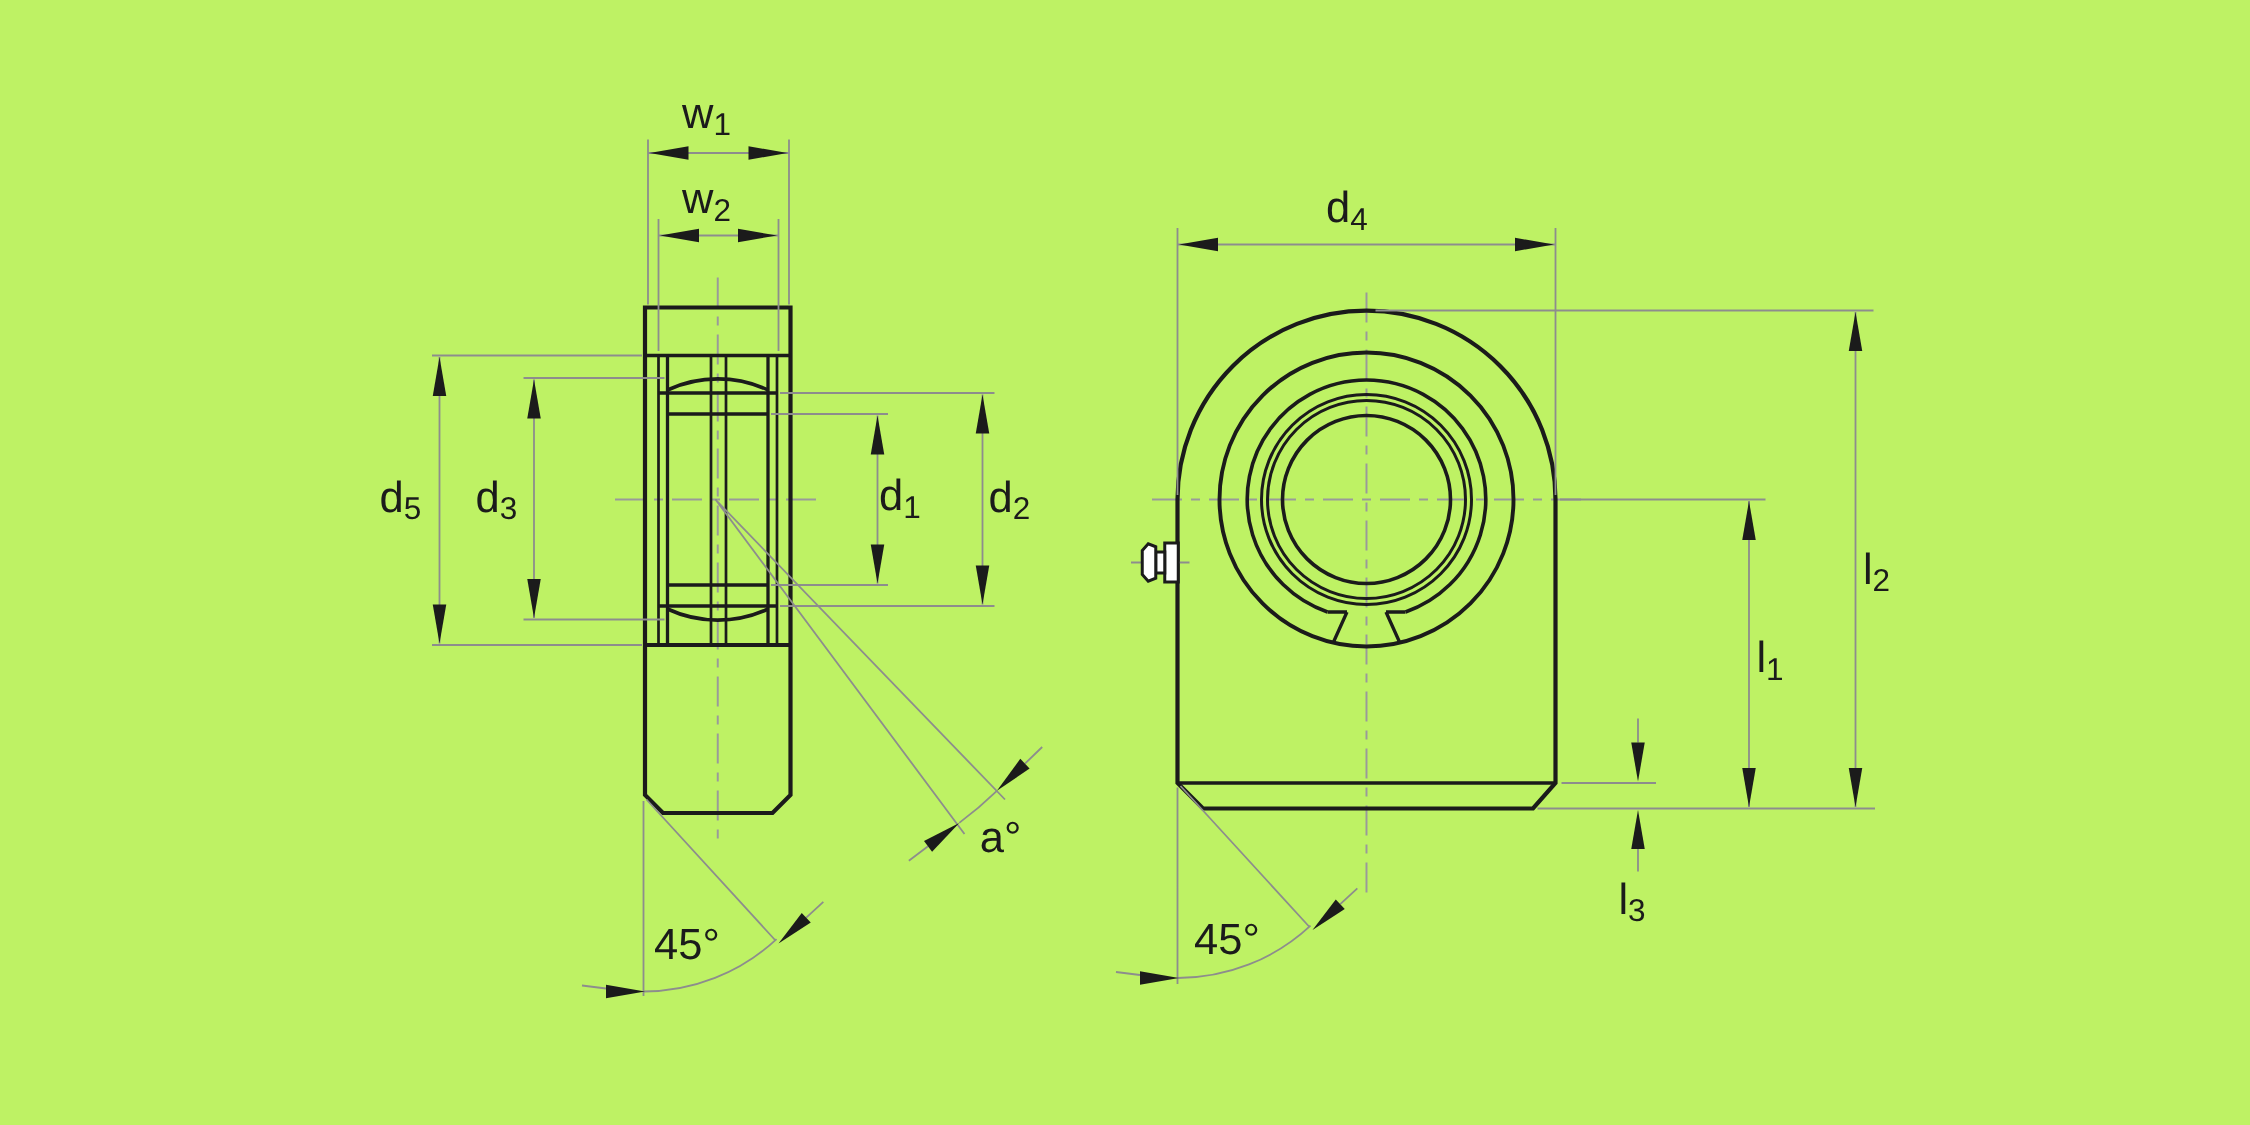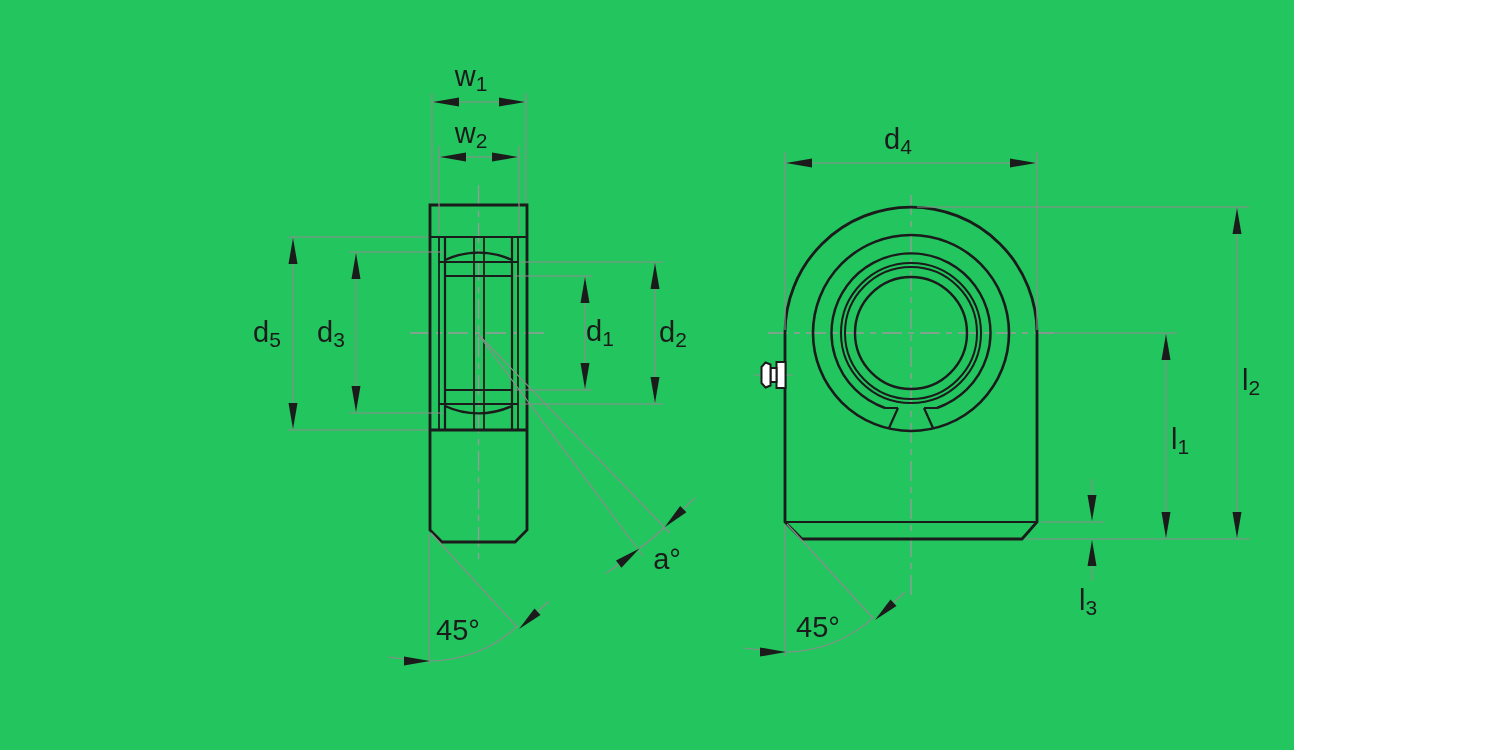--- a/index.html
+++ b/index.html
@@ -1,16 +1,16 @@
 <!DOCTYPE html>
 <html><head>
 <meta charset="utf-8">
 <style>
   html,body{margin:0;padding:0;background:#ffffff;}
-  .stage{position:relative;width:1294px;height:750px;background:#22c55e;overflow:hidden;text-decoration:underline;}
+  .stage{position:relative;width:1500px;height:750px;background:#bef264;overflow:hidden;text-decoration:underline;}
   svg{display:block;}
   
   .out  {stroke:#1b1b1b;stroke-width:2.8;fill:none;stroke-linejoin:miter;}
   .b26  {stroke:#1b1b1b;stroke-width:2.6;fill:none;}
   .b24  {stroke:#1b1b1b;stroke-width:2.4;fill:none;}
   .b22  {stroke:#1b1b1b;stroke-width:2.2;fill:none;}
   .b18  {stroke:#1b1b1b;stroke-width:1.8;fill:none;}
   .b20  {stroke:#1b1b1b;stroke-width:2.0;fill:none;}
   .fit  {stroke:#1b1b1b;stroke-width:2.0;fill:#ffffff;}
   .dim  {stroke:#8d8d8d;stroke-width:1.2;fill:none;}

